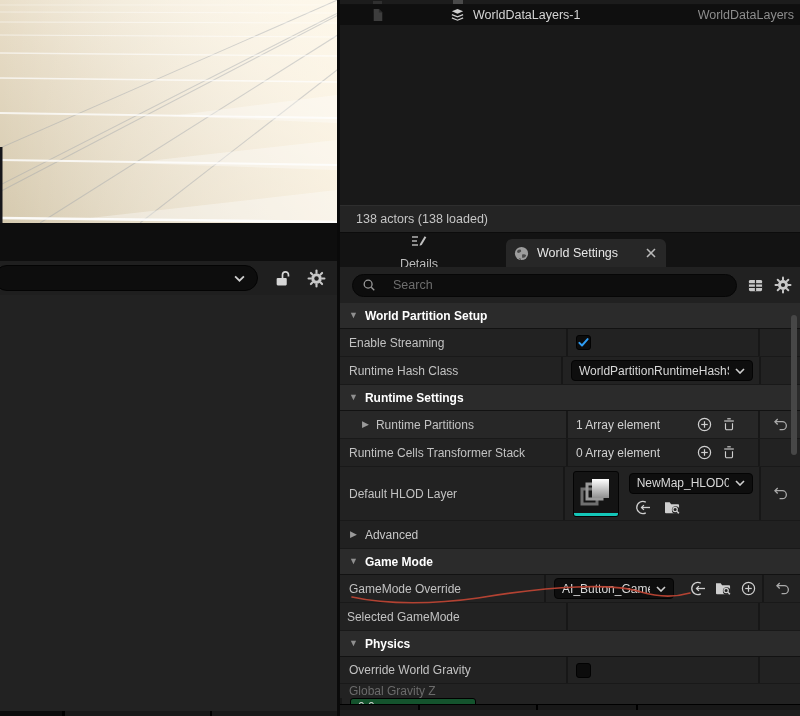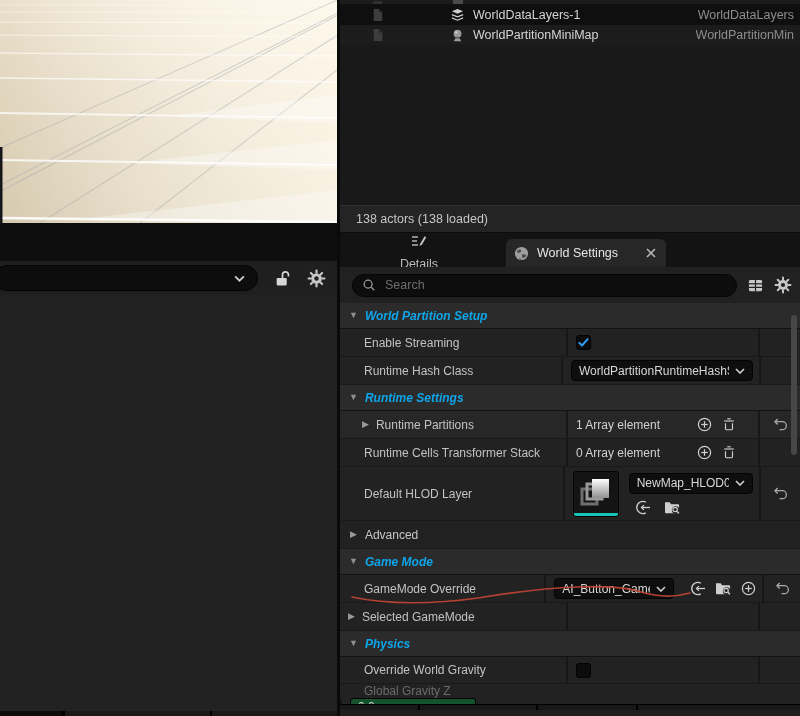--- a/index.html
+++ b/index.html
@@ -44,35 +44,35 @@
   .tab-bar{position:absolute;left:0;top:233px;width:460px;height:34px;background:#131313;display:flex;align-items:flex-end;}
   .tab{display:flex;align-items:center;height:100%;padding:0 10px 0 8px;gap:8px;color:#bdbdbd;font-size:12.5px;}
   .tab.inactive{width:160px;flex-direction:column;}
   .tab.active{position:absolute;left:166px;top:6px;height:28px;width:160px;background:#272727;
               border-radius:6px 6px 0 0;color:#e6e6e6;justify-content:space-between;}
   .tab-close{margin-left:auto;}
 
   .details-body{position:absolute;left:0;top:267px;width:460px;height:443px;background:#212121;overflow:hidden;}
   .search-row{height:36px;display:flex;align-items:center;padding:0 8px 0 12px;}
   .search-pill{flex:1;height:23px;background:#0d0d0d;border:1px solid #060606;border-radius:12px;
-               display:flex;align-items:center;padding:4px 9px;gap:7px;}
+               display:flex;align-items:center;padding:4px 9px;gap:15px;}
   .search-pill input{flex:1;background:transparent;border:none;outline:none;color:#ddd;
                      font-family:"Liberation Sans",sans-serif;font-size:12.5px;}
   .search-pill input::placeholder{color:#6e6e6e;}
   .sr-icon{margin-left:10px;}
 
   .sec-head{height:26px;background:#2b2b2b;border-bottom:1px solid #121212;
             display:flex;align-items:center;gap:7px;padding-left:9px;}
-  .sec-head .title{font-weight:bold;color:#0ea5e9;font-style:italic;}
+  .sec-head .title{font-weight:bold;color:#ffffff;}
   .tri{font-size:9px;color:#909090;line-height:1;}
   .tri.sm{font-size:9px;color:#9a9a9a;}
 
   .prow{display:flex;align-items:stretch;border-bottom:1px solid #191919;background:#222;}
   .h28{height:28px;} .h27{height:27px;} .h26{height:26px;flex-direction:column;} .h54{height:54px;}
-  .plabel{width:226px;display:flex;align-items:center;gap:7px;padding-left:24px;color:#c2c2c2;}
+  .plabel{width:226px;display:flex;align-items:center;gap:7px;padding-left:9px;color:#c2c2c2;}
   .plabel.dim{color:#6b6b6b;}
   .pvalue{flex:1;display:flex;align-items:center;gap:8px;padding:0 6px 0 8px;border-left:2px solid #171717;}
   .preset{width:42px;border-left:2px solid #171717;display:flex;align-items:center;justify-content:center;}
   .prow.indent{background:#272727;}
   .prow.indent .plabel{padding-left:22px;}
   .full-row{display:flex;align-items:center;gap:8px;padding-left:10px;background:#212121;
             border-bottom:1px solid #191919;}
   .vtext{color:#d0d0d0;}
   .vicons{margin-left:auto;display:flex;align-items:center;gap:10px;padding-right:16px;}
   .gicons{display:flex;align-items:center;gap:9px;margin-left:7px;}
@@ -212,37 +212,20 @@
           <svg width="15" height="15" viewBox="0 0 16 16" fill="none" stroke="#cfcfcf" stroke-width="1.3">
             <path d="M8 1 L14 3.5 8 6 2 3.5 Z" fill="#cfcfcf" stroke="none"></path>
             <path d="M2 7 L8 9.5 14 7"></path>
               <path d="M2 10.5 L8 13 14 10.5"></path>
           </svg>
         </span>
         <span class="ol-name">WorldDataLayers-1</span>
         <span class="ol-type">WorldDataLayers</span>
       </div>
 
-      <div class="ol-row alt">
-        <span class="icon ol-page">
-          <svg width="12" height="14" viewBox="0 0 14 16">
-              <path d="M2 1 h6 l4 4 v10 H2z" fill="#3d3d3d"></path>
-              <path d="M8 1 l4 4 h-4z" fill="#2a2a2a"></path>
-            </svg>
-        </span>
-        <span class="icon ol-type-icon">
-          <svg width="15" height="15" viewBox="0 0 16 16" fill="#9a9a9a">
-            <circle cx="8" cy="6" r="4.2"></circle>
-              <path d="M4 14 h8 l-1.8-3 h-4.4z"></path>
-              <circle cx="6.6" cy="4.7" r="1.2" fill="#d8d8d8"></circle>
-          </svg>
-        </span>
-        <span class="ol-name">WorldPartitionMiniMap</span>
-        <span class="ol-type">WorldPartitionMin</span>
-      </div>
     </div>
 
     <div class="status-bar">
       <span>138 actors (138 loaded)</span>
     </div>
 
     <div class="tab-bar">
       <div class="tab inactive">
         <span class="icon">
           <svg width="16" height="16" viewBox="0 0 16 16" stroke="#c0c0c0" stroke-width="1.4" fill="none">

